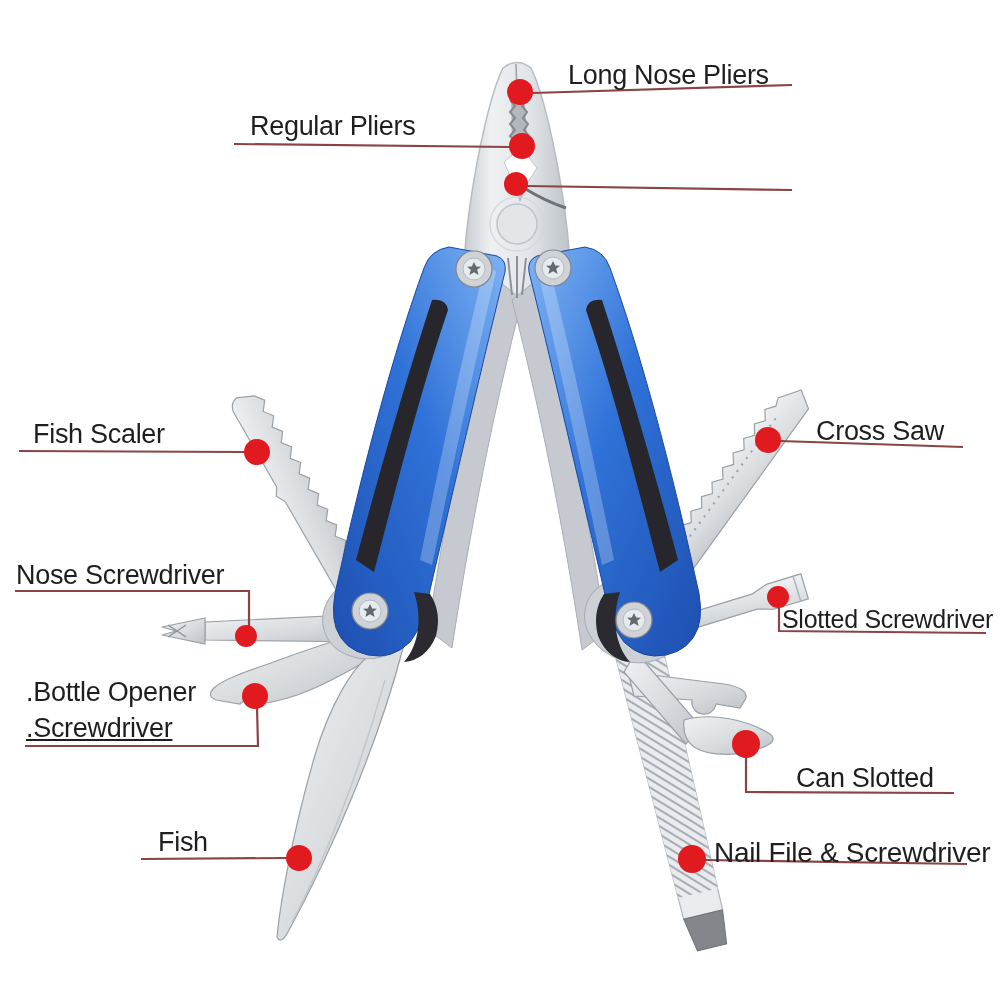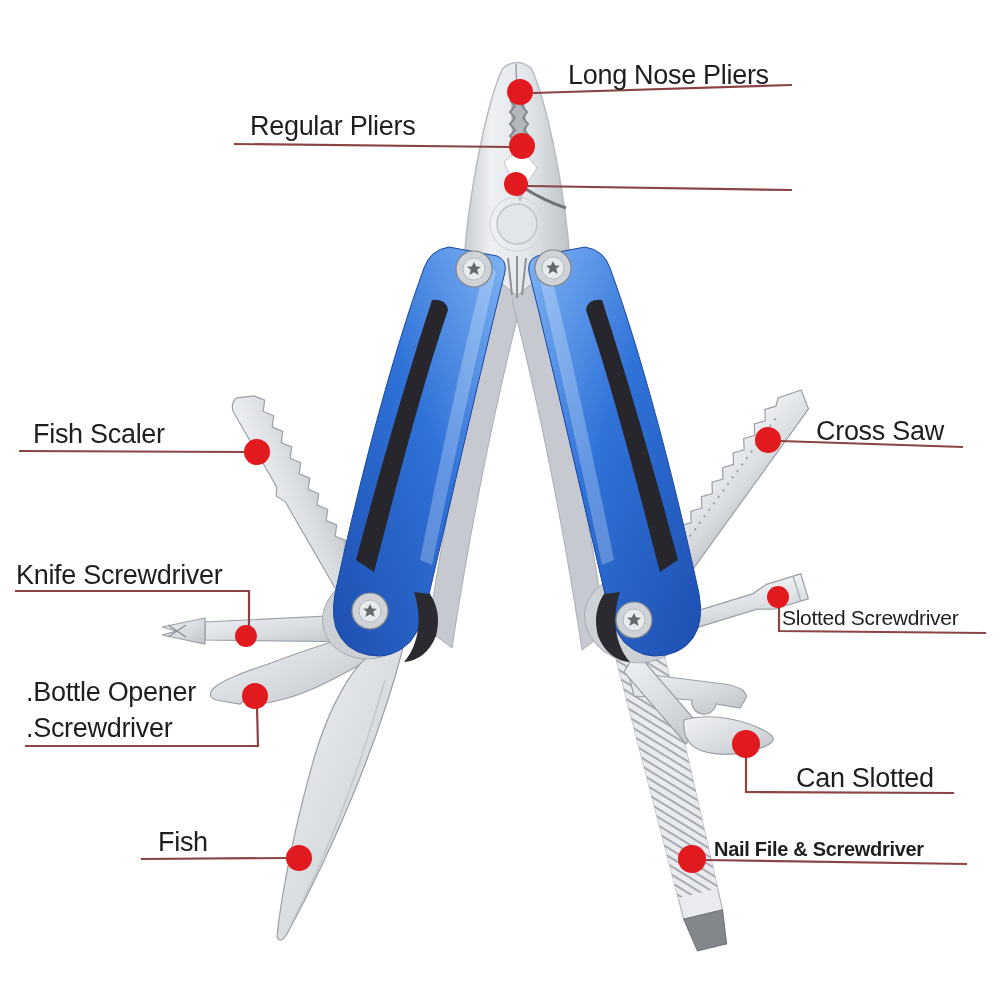--- a/index.html
+++ b/index.html
@@ -5,22 +5,22 @@
   html,body{margin:0;padding:0;background:#fff;}
   #stage{
     position:relative;width:1000px;height:1000px;background:#fff;overflow:hidden;
     font-family:"Liberation Sans", sans-serif;
   }
   #toolart{position:absolute;left:0;top:0;}
   .callout-label{
     position:absolute;white-space:nowrap;color:#1e1e1e;
     font-size:27px;font-weight:400;letter-spacing:-0.3px;line-height:1.1;
   }
-  .callout-label.small{font-size:21px;}
-  .callout-label.mid{font-size:20px;font-weight:bold;}
+  .callout-label.small{font-size:25px;}
+  .callout-label.mid{font-size:28px;}
 </style>
 </head>
 <body>
 
 <div id="stage">
 
   <svg id="toolart" width="1000" height="1000" viewBox="0 0 1000 1000">
     <defs>
       <linearGradient id="steelHead" x1="0" y1="0" x2="1" y2="0">
         <stop offset="0" stop-color="#c9cdd2"></stop>
@@ -171,21 +171,21 @@
       <circle cx="768" cy="440" r="13"></circle>
       <circle cx="778" cy="597" r="11"></circle>
       <circle cx="746" cy="744" r="14"></circle>
       <circle cx="692" cy="859" r="14"></circle>
     </g>
   </svg>
 
   <div class="callout-label" style="left:568px;top:61px;">Long Nose Pliers</div>
   <div class="callout-label" style="left:250px;top:112px;">Regular Pliers</div>
   <div class="callout-label" style="left:33px;top:420px;text-align:center;">Fish Scaler</div>
-  <div class="callout-label" style="left:16px;top:561px;">Knife Screwdriver</div>
+  <div class="callout-label" style="left:16px;top:561px;">Nose Screwdriver</div>
   <div class="callout-label" style="left:26px;top:678px;text-align:right;">.Bottle Opener</div>
-  <div class="callout-label" style="left:26px;top:714px;">.Screwdriver</div>
+  <div class="callout-label" style="left:26px;top:714px;text-decoration:underline;">.Screwdriver</div>
   <div class="callout-label" style="left:158px;top:828px;">Fish</div>
   <div class="callout-label" style="left:816px;top:417px;">Cross Saw</div>
   <div class="callout-label small" style="left:782px;top:606px;">Slotted Screwdriver</div>
   <div class="callout-label" style="left:796px;top:764px;">Can Slotted</div>
   <div class="callout-label mid" style="left:714px;top:838px;">Nail File &amp; Screwdriver</div>
 </div>
 
 </body></html>

